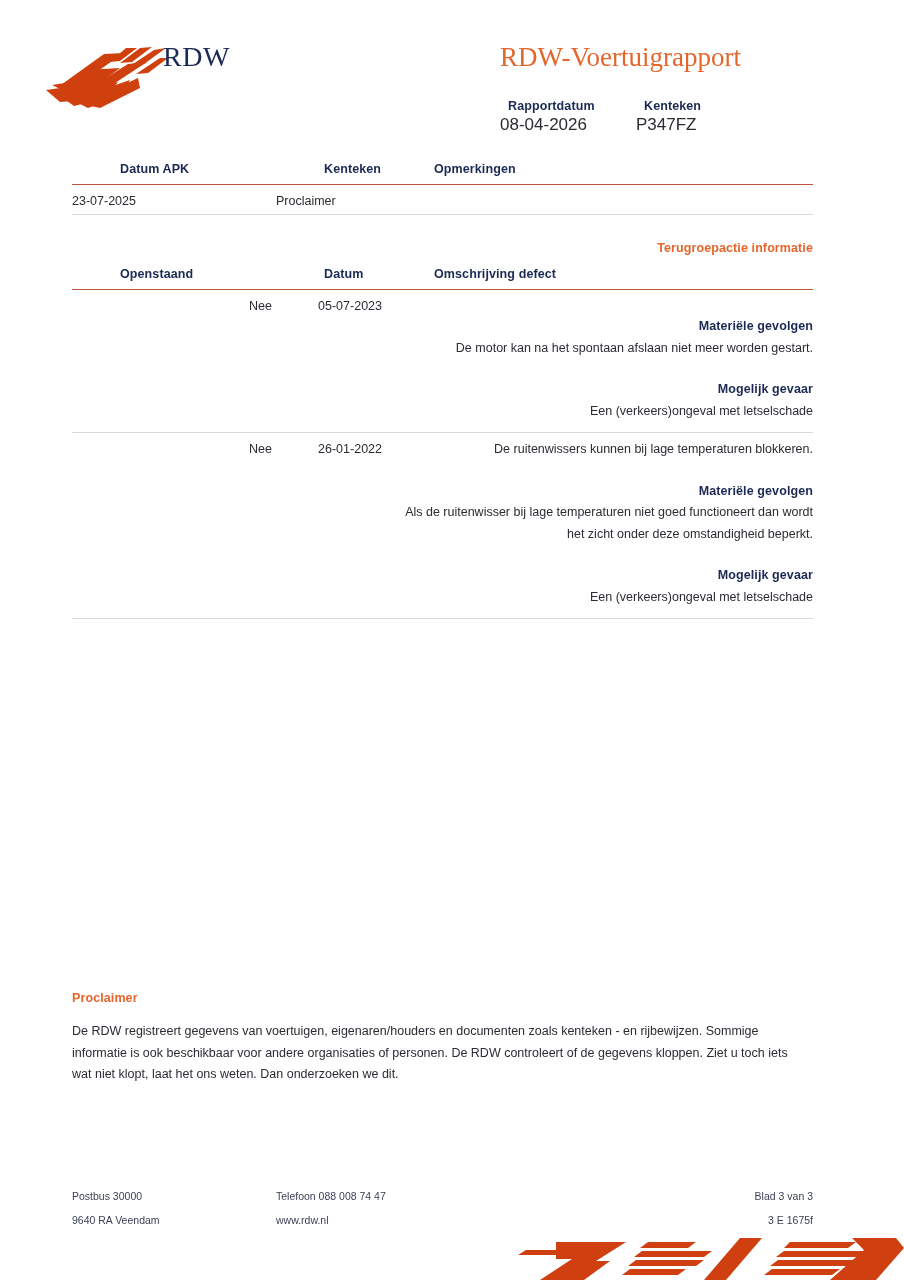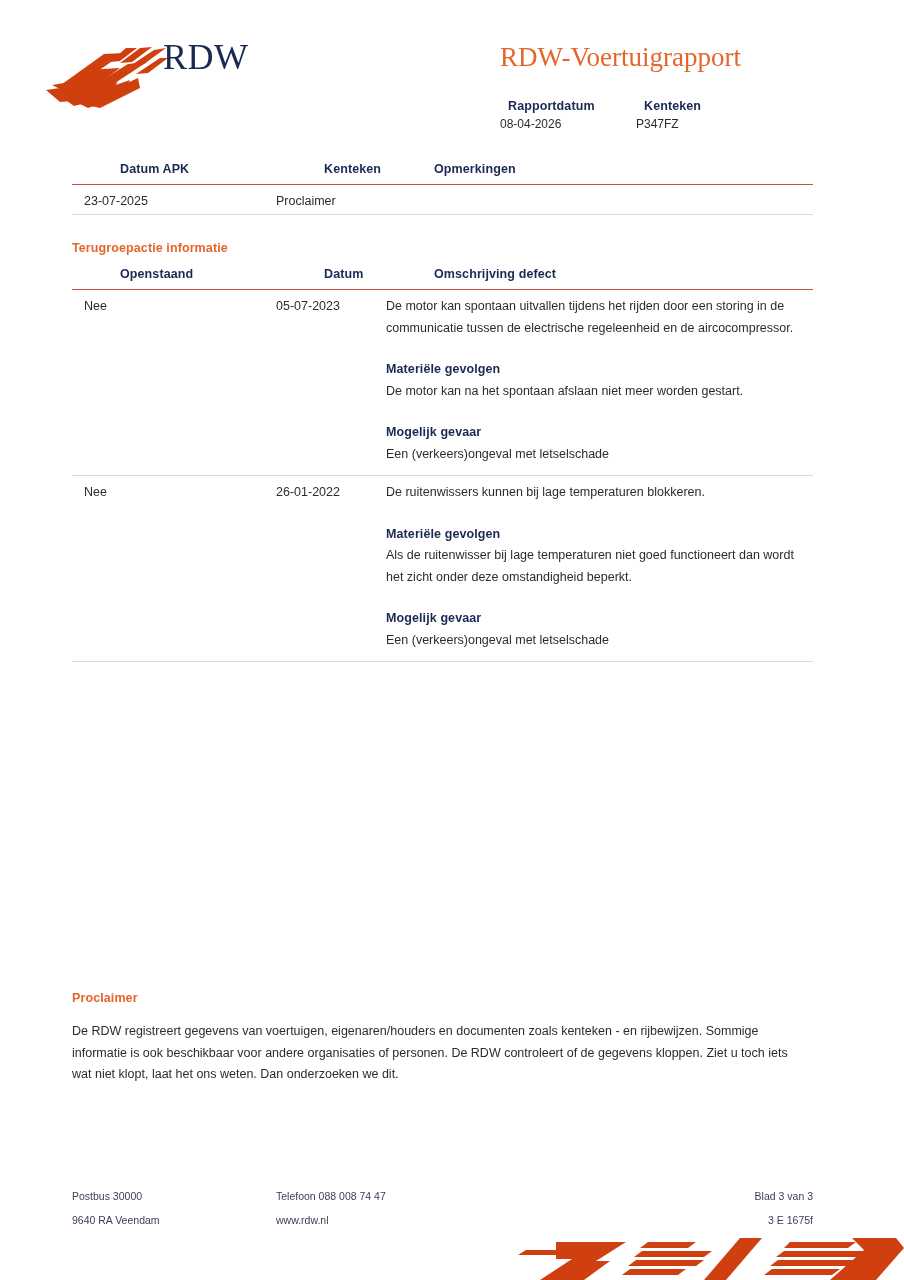--- a/index.html
+++ b/index.html
@@ -37,21 +37,21 @@
     left: 44px;
     top: 38px;
     width: 124px;
     height: 76px;
   }
   .logo-word {
     position: absolute;
     left: 163px;
     top: 40px;
     font-family: "Liberation Serif", serif;
-    font-size: 36px;
+    font-size: 28px;
     line-height: 34px;
     letter-spacing: 0.5px;
     color: #1b2a54;
     font-weight: 400;
   }
   .doc-title {
     position: absolute;
     left: 500px;
     top: 42px;
     font-family: "Liberation Serif", serif;
@@ -75,21 +75,21 @@
   .meta-label {
     font-size: 12.5px;
     font-weight: bold;
     line-height: 17px;
     color: #1b2a54;
     letter-spacing: 0.1px;
     white-space: nowrap;
     padding-left: 8px;
   }
   .meta-value {
-    font-size: 12px;
+    font-size: 17px;
     line-height: 19px;
     color: #2b2b33;
     white-space: nowrap;
   }
 
   
   .block {
     position: absolute;
     left: 72px;
     width: 741px;
@@ -135,21 +135,21 @@
   .row {
     position: relative;
   }
   .cell {
     position: absolute;
     top: 0;
     font-size: 12.5px;
     line-height: 21.5px;
     color: #2b2b33;
   }
-  .cell.col-a { left: 12px; width: 200px; }
+  .cell.col-a { left: 0px; width: 200px; }
   .cell.col-b { left: 204px; width: 106px; }
   .cell.col-c { left: 314px; width: 427px; }
 
   .defect-body {
     position: relative;
     font-size: 12.5px;
     line-height: 21.5px;
     color: #2b2b33;
   }
   .defect-body p {
@@ -260,37 +260,36 @@
     </div>
     <div class="rule-orange" style="margin-top:5px;"></div>
     <div class="row" style="height:23px; margin-top:6px;">
       <div class="cell col-a">23-07-2025</div>
       <div class="cell col-b">Proclaimer</div>
       <div class="cell col-c"></div>
     </div>
     <div class="rule-gray"></div>
   </div>
 
-  <div class="block" style="top:240px;">
+  <div class="block" style="top:240px;text-align:right;">
 
     <div class="section-heading">Terugroepactie informatie</div>
 
     <div class="thead">
       <div class="th col-a">Openstaand</div>
       <div class="th col-b">Datum</div>
       <div class="th col-c">Omschrijving defect</div>
     </div>
     <div class="rule-orange" style="margin-top:5px;"></div>
 
     <div class="row" style="margin-top:6px;">
       <div class="cell col-a">Nee</div>
       <div class="cell col-b">05-07-2023</div>
       <div class="cell col-c" style="position:relative; left:314px; width:427px;">
         <div class="defect-body">
-          <p>De motor kan spontaan uitvallen tijdens het rijden door een storing in de communicatie tussen de electrische regeleenheid en de aircocompressor.</p>
           <p class="sub-heading">Materiële gevolgen</p>
           <p>De motor kan na het spontaan afslaan niet meer worden gestart.</p>
           <p class="sub-heading">Mogelijk gevaar</p>
           <p>Een (verkeers)ongeval met letselschade</p>
         </div>
       </div>
     </div>
     <div class="rule-gray" style="margin-top:10px;"></div>
 
     <div class="row" style="margin-top:6px;">

